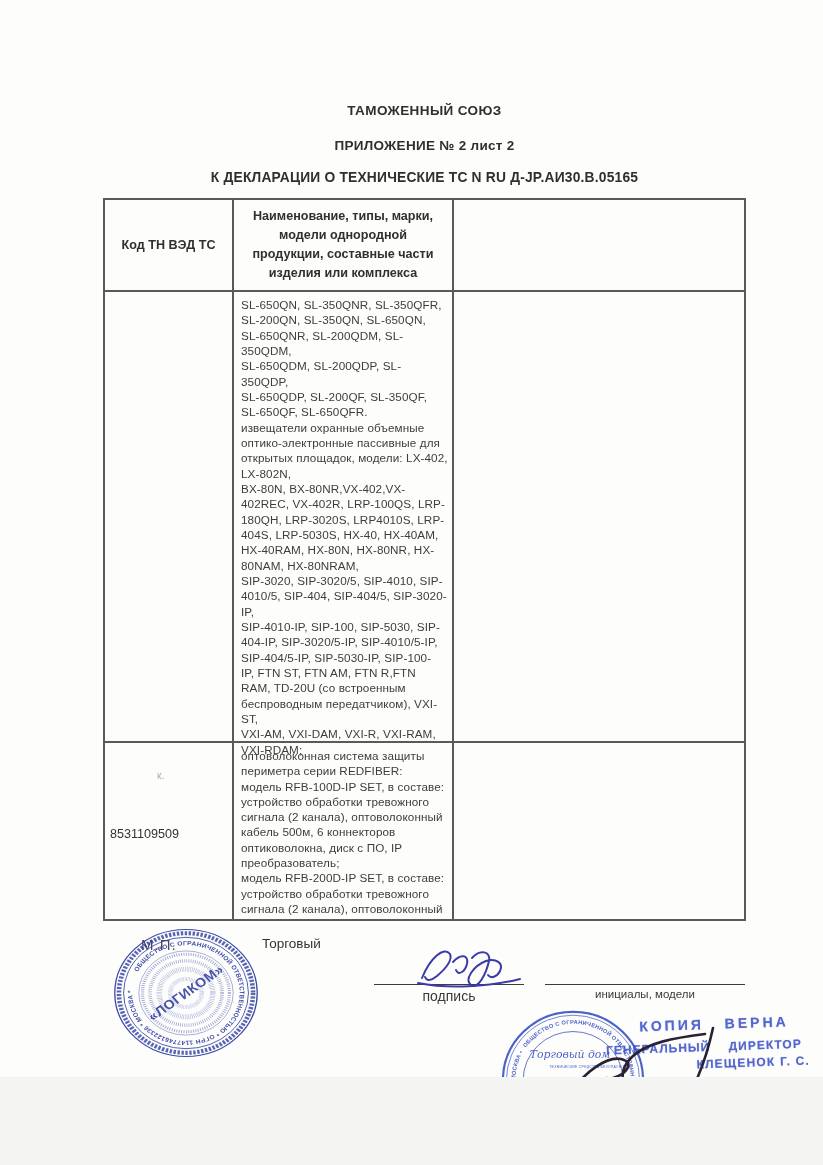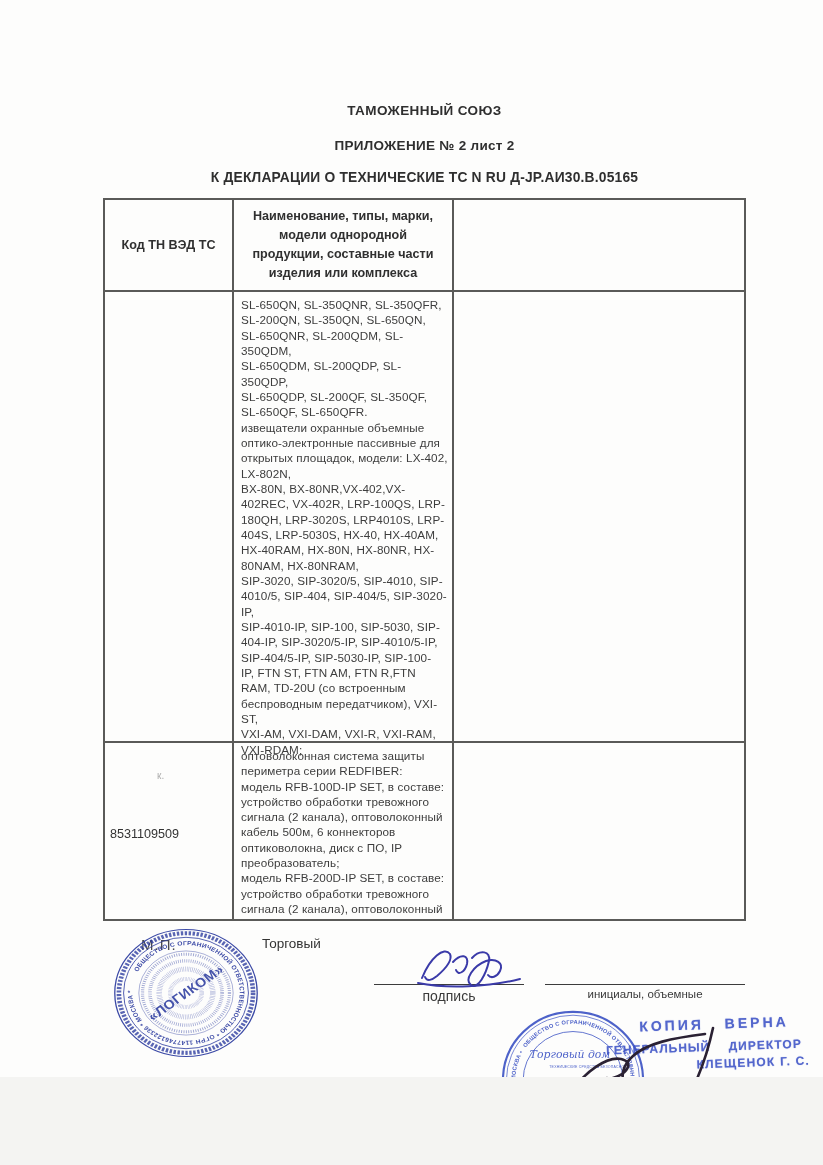--- a/index.html
+++ b/index.html
@@ -127,21 +127,21 @@
     <div class="stray-mark">к.</div>
   </div>
 
   <div class="mp">М.П.</div>
   <div class="applicant">Торговый</div>
 
   <div class="sig-line"></div>
   <div class="sig-caption">подпись</div>
 
   <div class="name-line"></div>
-  <div class="name-caption">инициалы, объемные</div>
+  <div class="name-caption">инициалы, модели</div>
 
   <svg class="stamp-svg logikom" width="148" height="132" viewBox="0 0 160 160" preserveAspectRatio="none">
     <defs>
       <path id="lg-ring" d="M 22,80 A 58,58 0 1 1 138,80 A 58,58 0 1 1 22,80"></path>
     </defs>
     <g stroke="#2e3da0" fill="none">
       <circle cx="80" cy="80" r="77" stroke-width="1.4"></circle>
       <circle cx="80" cy="80" r="72.5" stroke-width="5" stroke-dasharray="2.6 1.7" opacity=".85"></circle>
       <circle cx="80" cy="80" r="67.5" stroke-width="1"></circle>
       <circle cx="80" cy="80" r="51" stroke-width=".7" opacity=".7"></circle>

